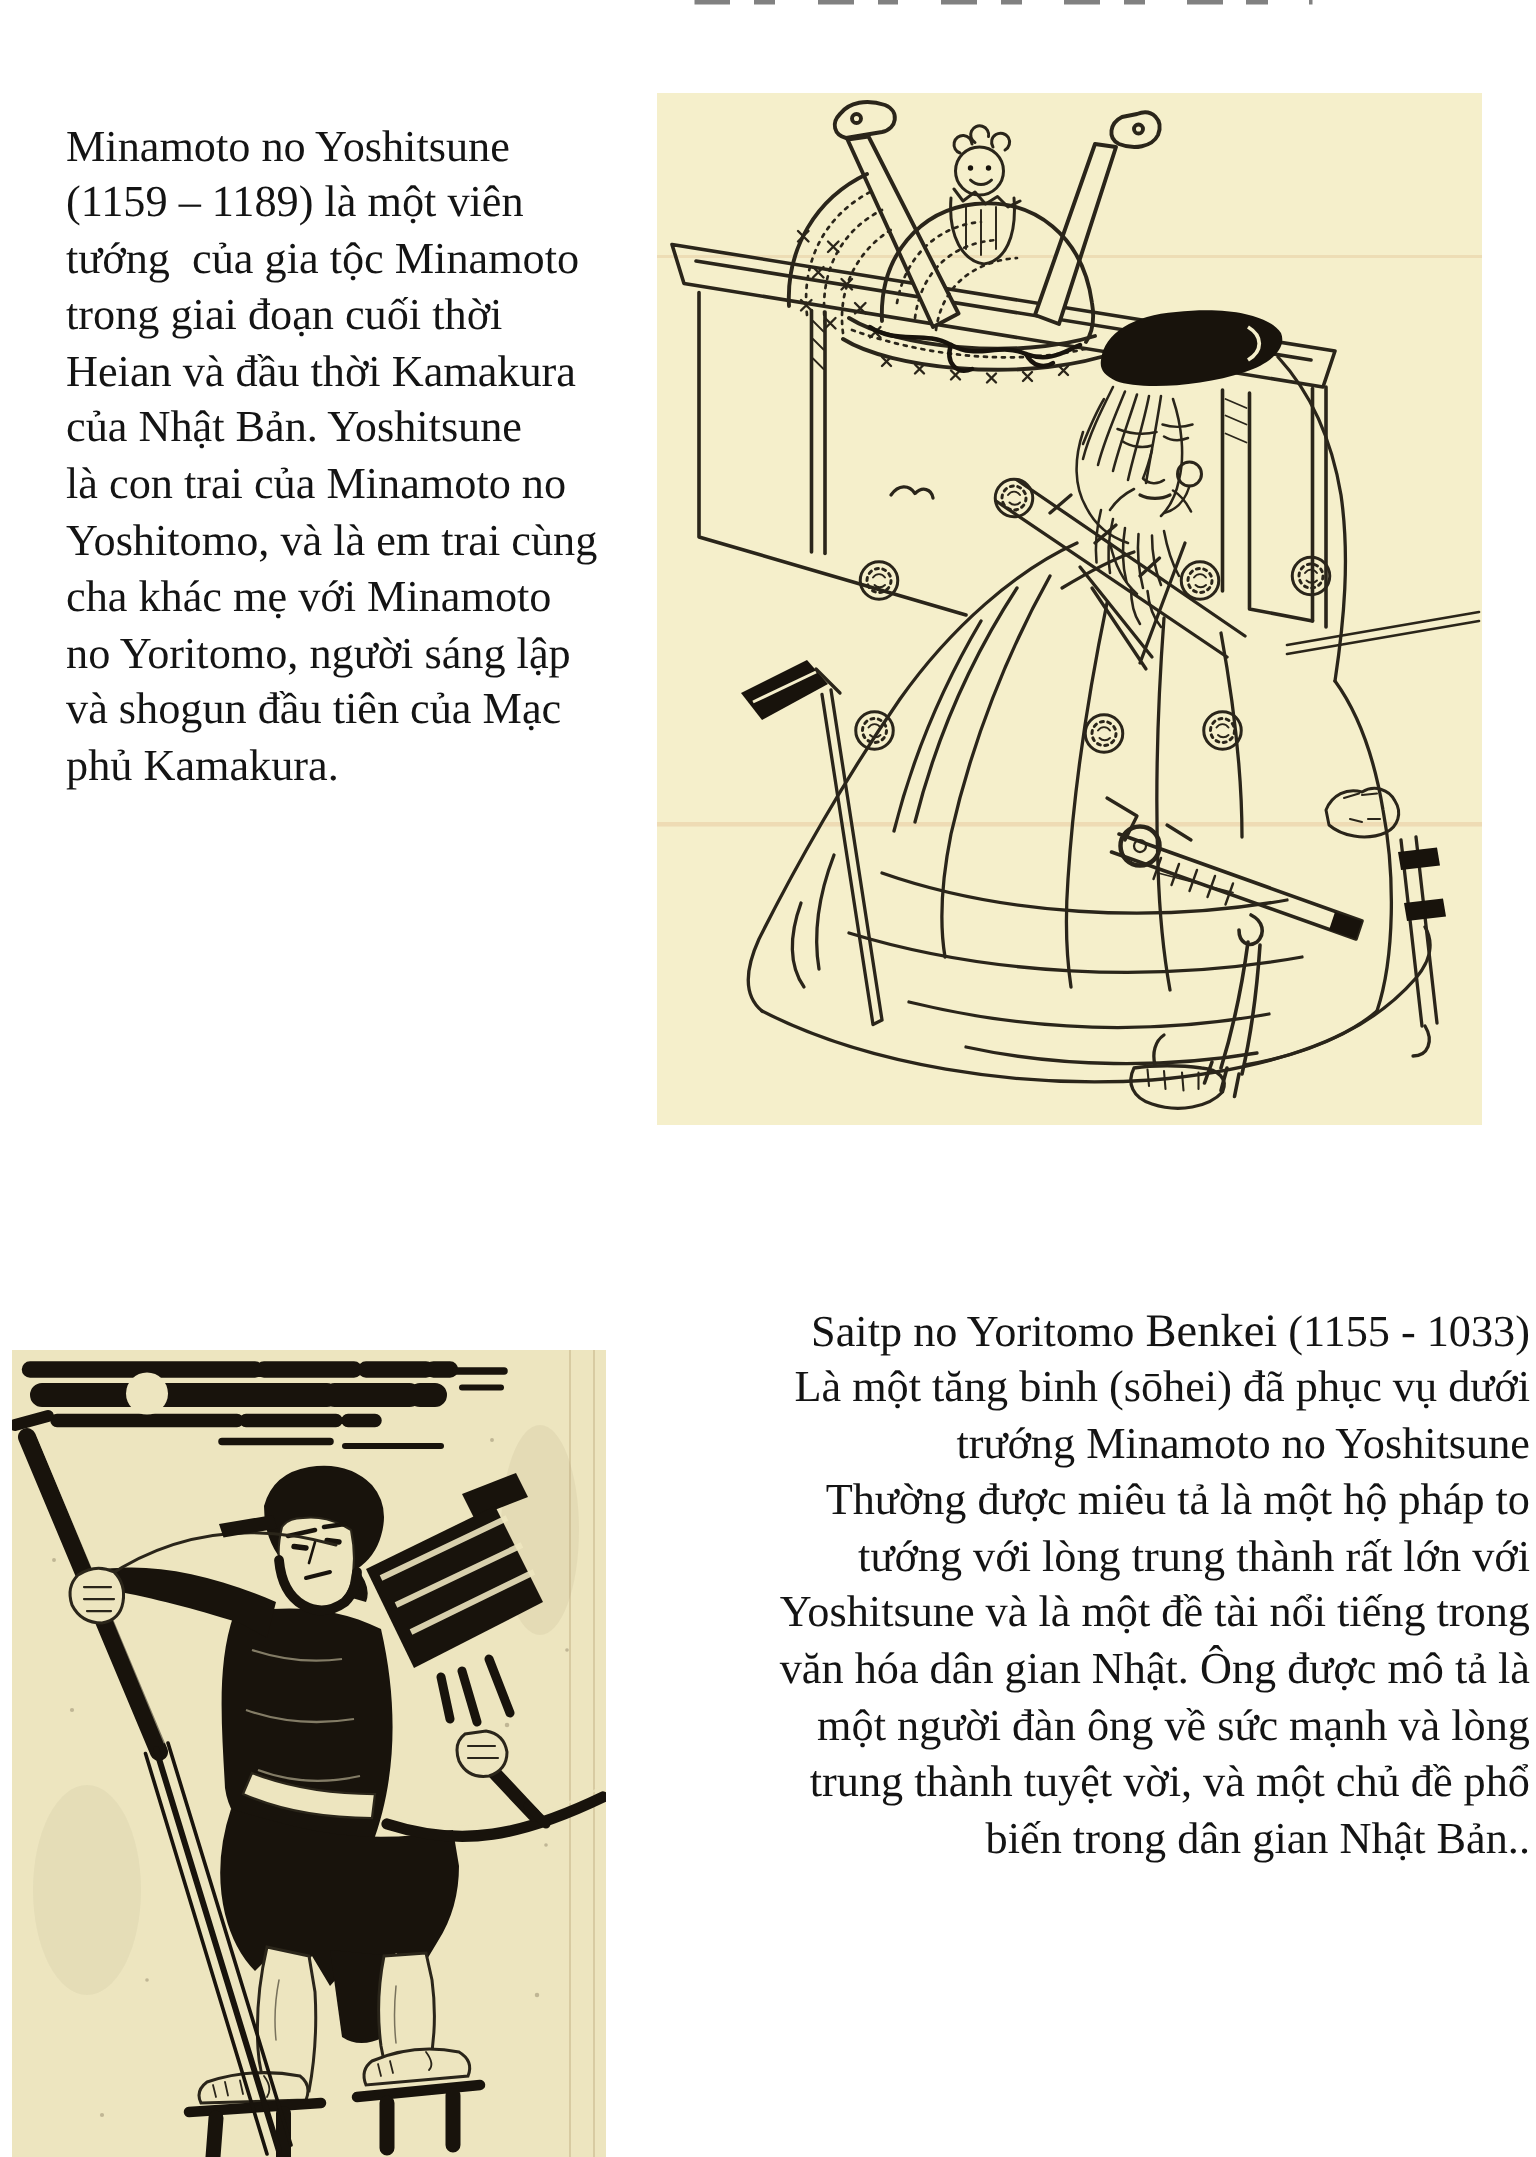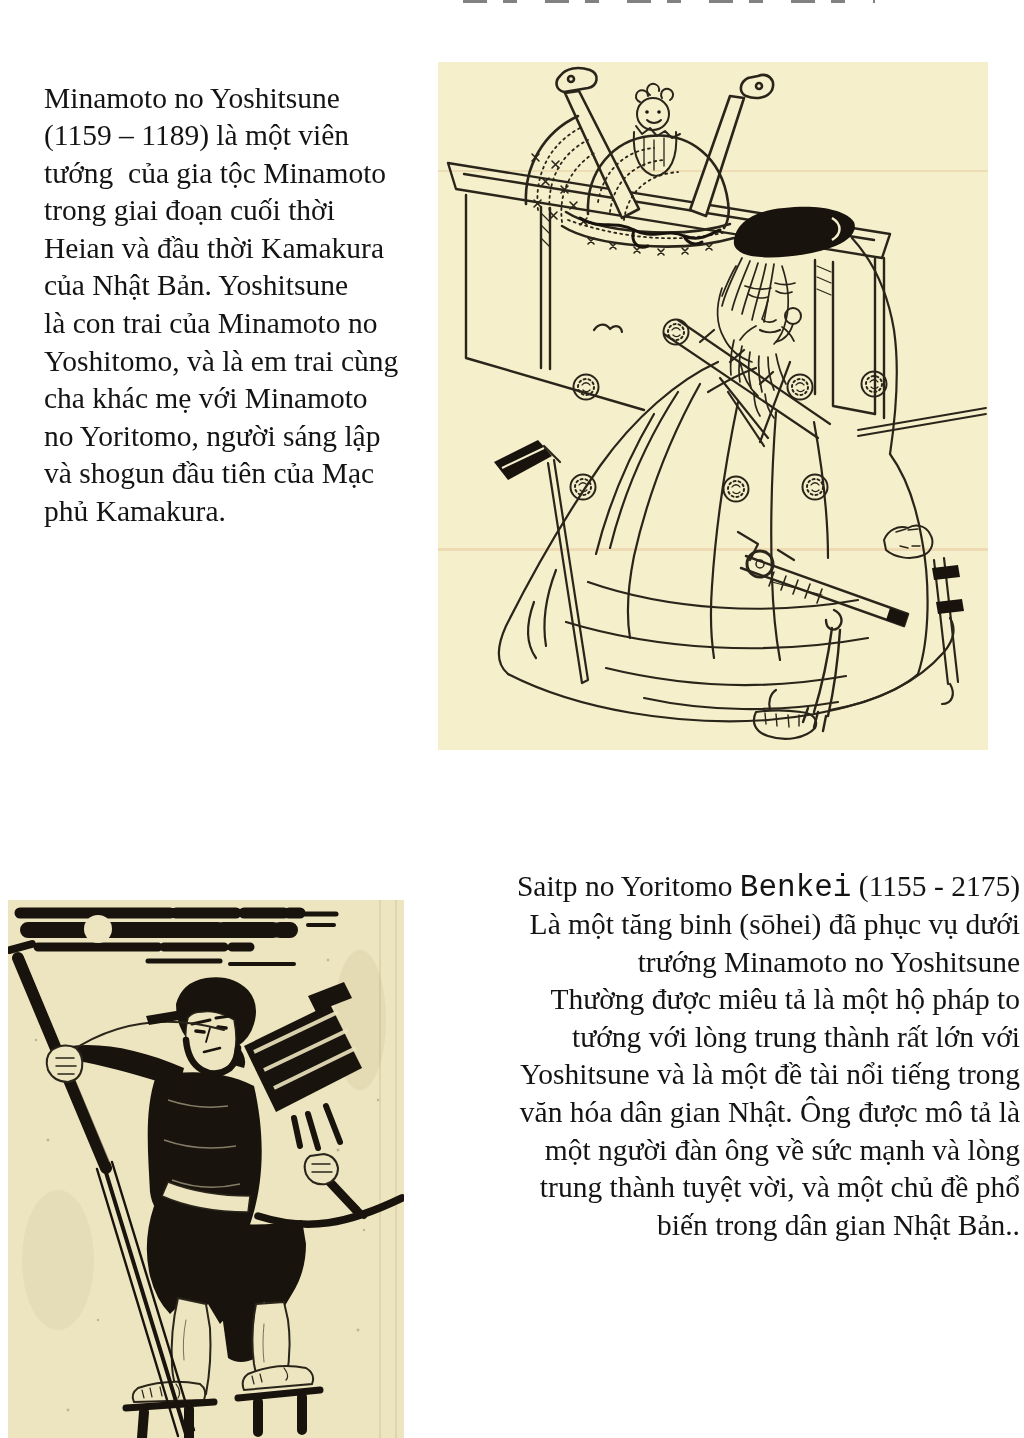--- a/index.html
+++ b/index.html
@@ -20,21 +20,21 @@
     opacity:.7;
   }
   .para{
     position:absolute;
     font-size:29.5px;line-height:37.6px;
     white-space:pre-wrap;
   }
   .para-left{left:44px;top:50px;width:414px;text-align:left;}
   .para-right{left:438px;top:838px;width:582px;text-align:right;}
   .para-right .line{display:block;}
-  .benkei-name{font-family:Liberation Mono, monospace;font-size:31px;}
+  .benkei-name{font-family:Liberation Serif, serif;font-size:31px;}
   figure.fig{position:absolute;margin:0;padding:0;}
   .fig-yoshitsune{left:438px;top:62px;width:550px;height:688px;}
   .fig-benkei{left:8px;top:900px;width:396px;height:538px;}
   .fig svg{display:block;width:100%;height:100%;}
   
   .ink{stroke:var(--line-ink,#2a251a);fill:none;stroke-linecap:round;stroke-linejoin:round;}
   .inkfill{fill:var(--heavy-ink,#18130c);stroke:none;}
   .paperfill{fill:var(--paper-yoshitsune,#f5efcb);}
   .paperfill2{fill:var(--paper-benkei,#ede5bf);}
   .hink{stroke:var(--heavy-ink,#18130c);fill:none;stroke-linecap:round;stroke-linejoin:round;}
@@ -263,21 +263,21 @@
 
         <g class="ink" stroke-width="2.2">
           <path d="M318,650 C313,660 317,670 330,674 C348,680 368,676 377,666 C381,657 374,651 363,650 C349,648 331,648 318,650 Z"></path>
           <path d="M327,651 l1,11 M338,652 l1,12 M350,653 l1,12 M361,653 l0,11" stroke-width="1.4"></path>
           <path d="M332,648 C330,640 332,632 338,628"></path>
         </g>
       </g>
     </svg>
   </figure>
 
-  <p class="para para-right"><span class="line"><span>Saitp no Yoritomo </span><span class="benkei-name">Benkei</span><span> (1155 - 2175)</span></span><span class="line">Là một tăng binh (sōhei) đã phục vụ dưới
+  <p class="para para-right"><span class="line"><span>Saitp no Yoritomo </span><span class="benkei-name">Benkei</span><span> (1155 - 1033)</span></span><span class="line">Là một tăng binh (sōhei) đã phục vụ dưới
 trướng Minamoto no Yoshitsune
 Thường được miêu tả là một hộ pháp to
 tướng với lòng trung thành rất lớn với
 Yoshitsune và là một đề tài nổi tiếng trong
 văn hóa dân gian Nhật. Ông được mô tả là
 một người đàn ông về sức mạnh và lòng
 trung thành tuyệt vời, và một chủ đề phổ
 biến trong dân gian Nhật Bản..</span></p>
 
   <figure class="fig fig-benkei">

